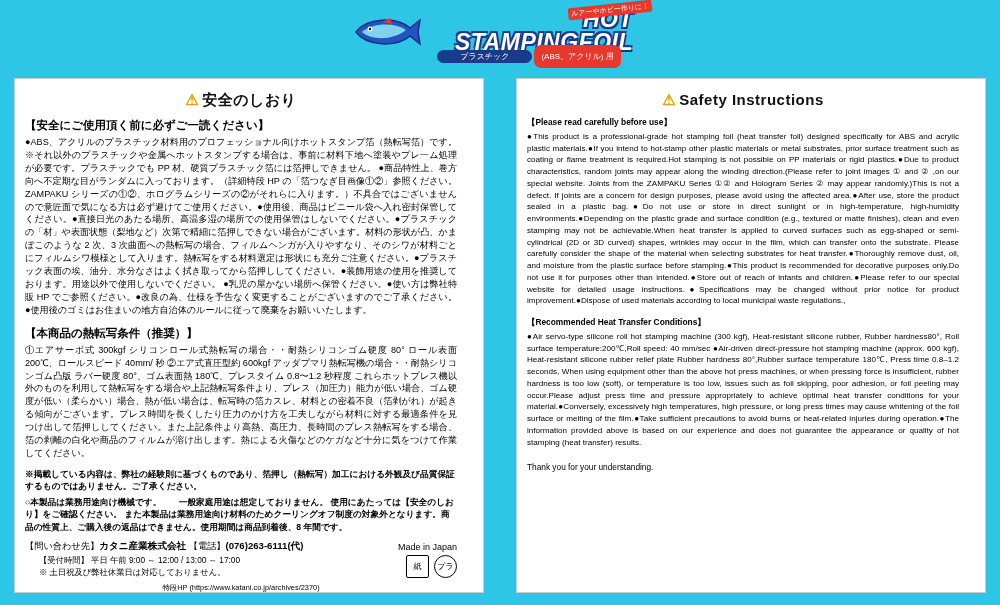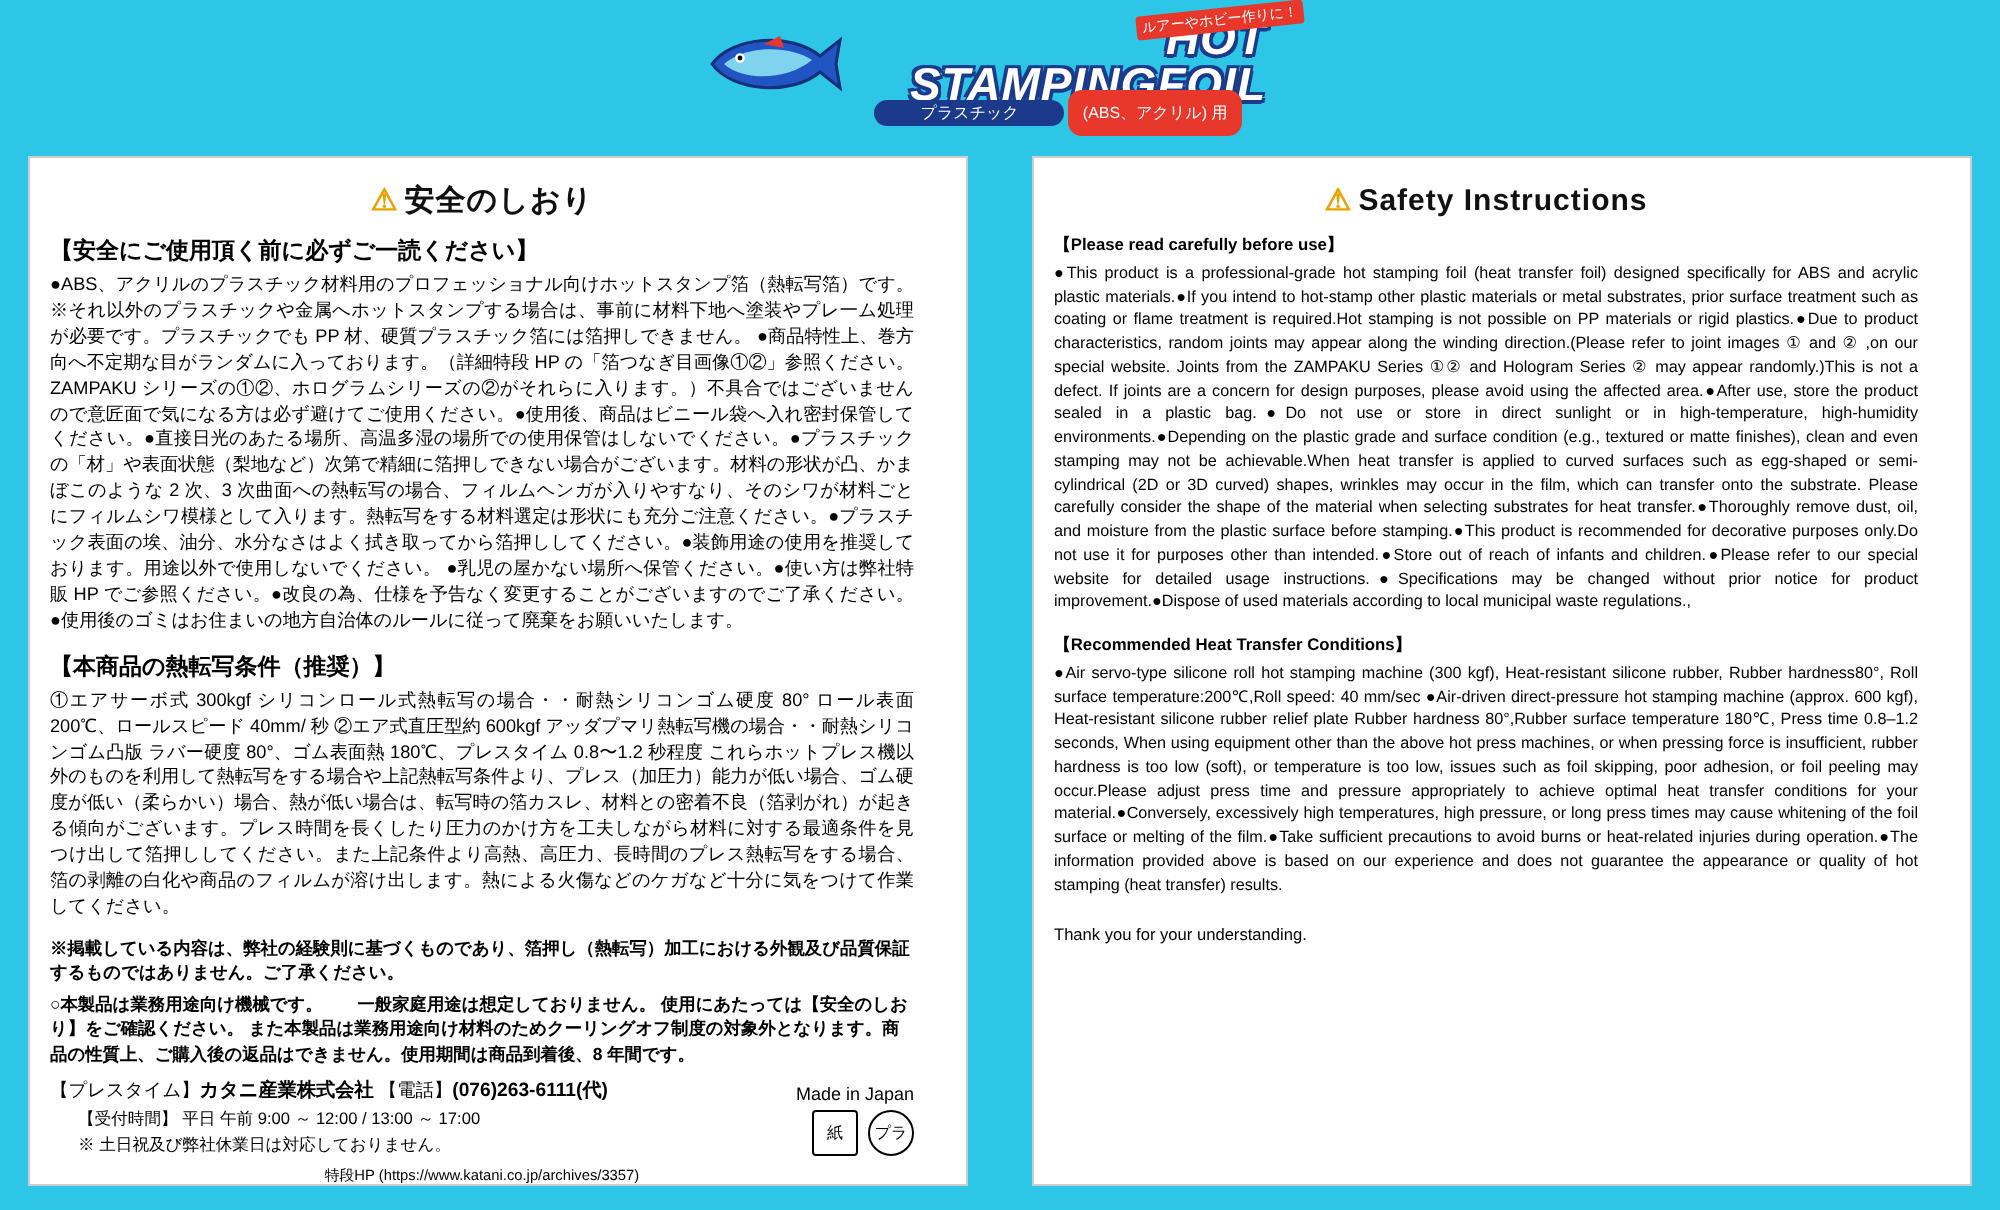--- a/index.html
+++ b/index.html
@@ -247,41 +247,41 @@
 
     <div class="gap-sm"></div>
     <div class="note">※掲載している内容は、弊社の経験則に基づくものであり、箔押し（熱転写）加工における外観及び品質保証するものではありません。ご了承ください。</div>
     <div class="note">○本製品は業務用途向け機械です。　　一般家庭用途は想定しておりません。
 使用にあたっては【安全のしおり】をご確認ください。
 また本製品は業務用途向け材料のためクーリングオフ制度の対象外となります。商品の性質上、ご購入後の返品はできません。使用期間は商品到着後、8 年間です。</div>
 
     <div class="foot-row">
       <div class="contact">
         <div>
-          <span>【プレスタイム】</span><b>カタニ産業株式会社</b>
+          <span>【問い合わせ先】</span><b>カタニ産業株式会社</b>
           <span>【電話】</span><b>(076)263-6111(代)</b>
         </div>
         <div class="hours">
           <span>【受付時間】</span>
           <span>平日 午前 9:00 ～ 12:00 / 13:00 ～ 17:00</span>
         </div>
         <div class="hours">※ 土日祝及び弊社休業日は対応しておりません。</div>
       </div>
       <div class="made">
         <div>Made in Japan</div>
         <div class="marks">
           <div class="mark">紙</div>
           <div class="mark round">プラ</div>
         </div>
       </div>
     </div>
 
     <div class="url-row">
       <span>特段HP</span>
-      <span>(https://www.katani.co.jp/archives/3357)</span>
+      <span>(https://www.katani.co.jp/archives/2370)</span>
     </div>
   </div>
 
   <div class="panel panel-right">
     <div class="panel-title">
       <span class="warn">⚠</span><span>Safety Instructions</span>
     </div>
 
     <div class="en-head">【Please read carefully before use】</div>
     <div class="body-en">●This product is a professional-grade hot stamping foil (heat transfer foil) designed specifically for ABS and acrylic plastic materials.●If you intend to hot-stamp other plastic materials or metal substrates, prior surface treatment such as coating or flame treatment is required.Hot stamping is not possible on PP materials or rigid plastics.●Due to product characteristics, random joints may appear along the winding direction.(Please refer to joint images ① and ② ,on our special website. Joints from the ZAMPAKU Series ①② and Hologram Series ② may appear randomly.)This is not a defect. If joints are a concern for design purposes, please avoid using the affected area.●After use, store the product sealed in a plastic bag.●Do not use or store in direct sunlight or in high-temperature, high-humidity environments.●Depending on the plastic grade and surface condition (e.g., textured or matte finishes), clean and even stamping may not be achievable.When heat transfer is applied to curved surfaces such as egg-shaped or semi-cylindrical (2D or 3D curved) shapes, wrinkles may occur in the film, which can transfer onto the substrate.

